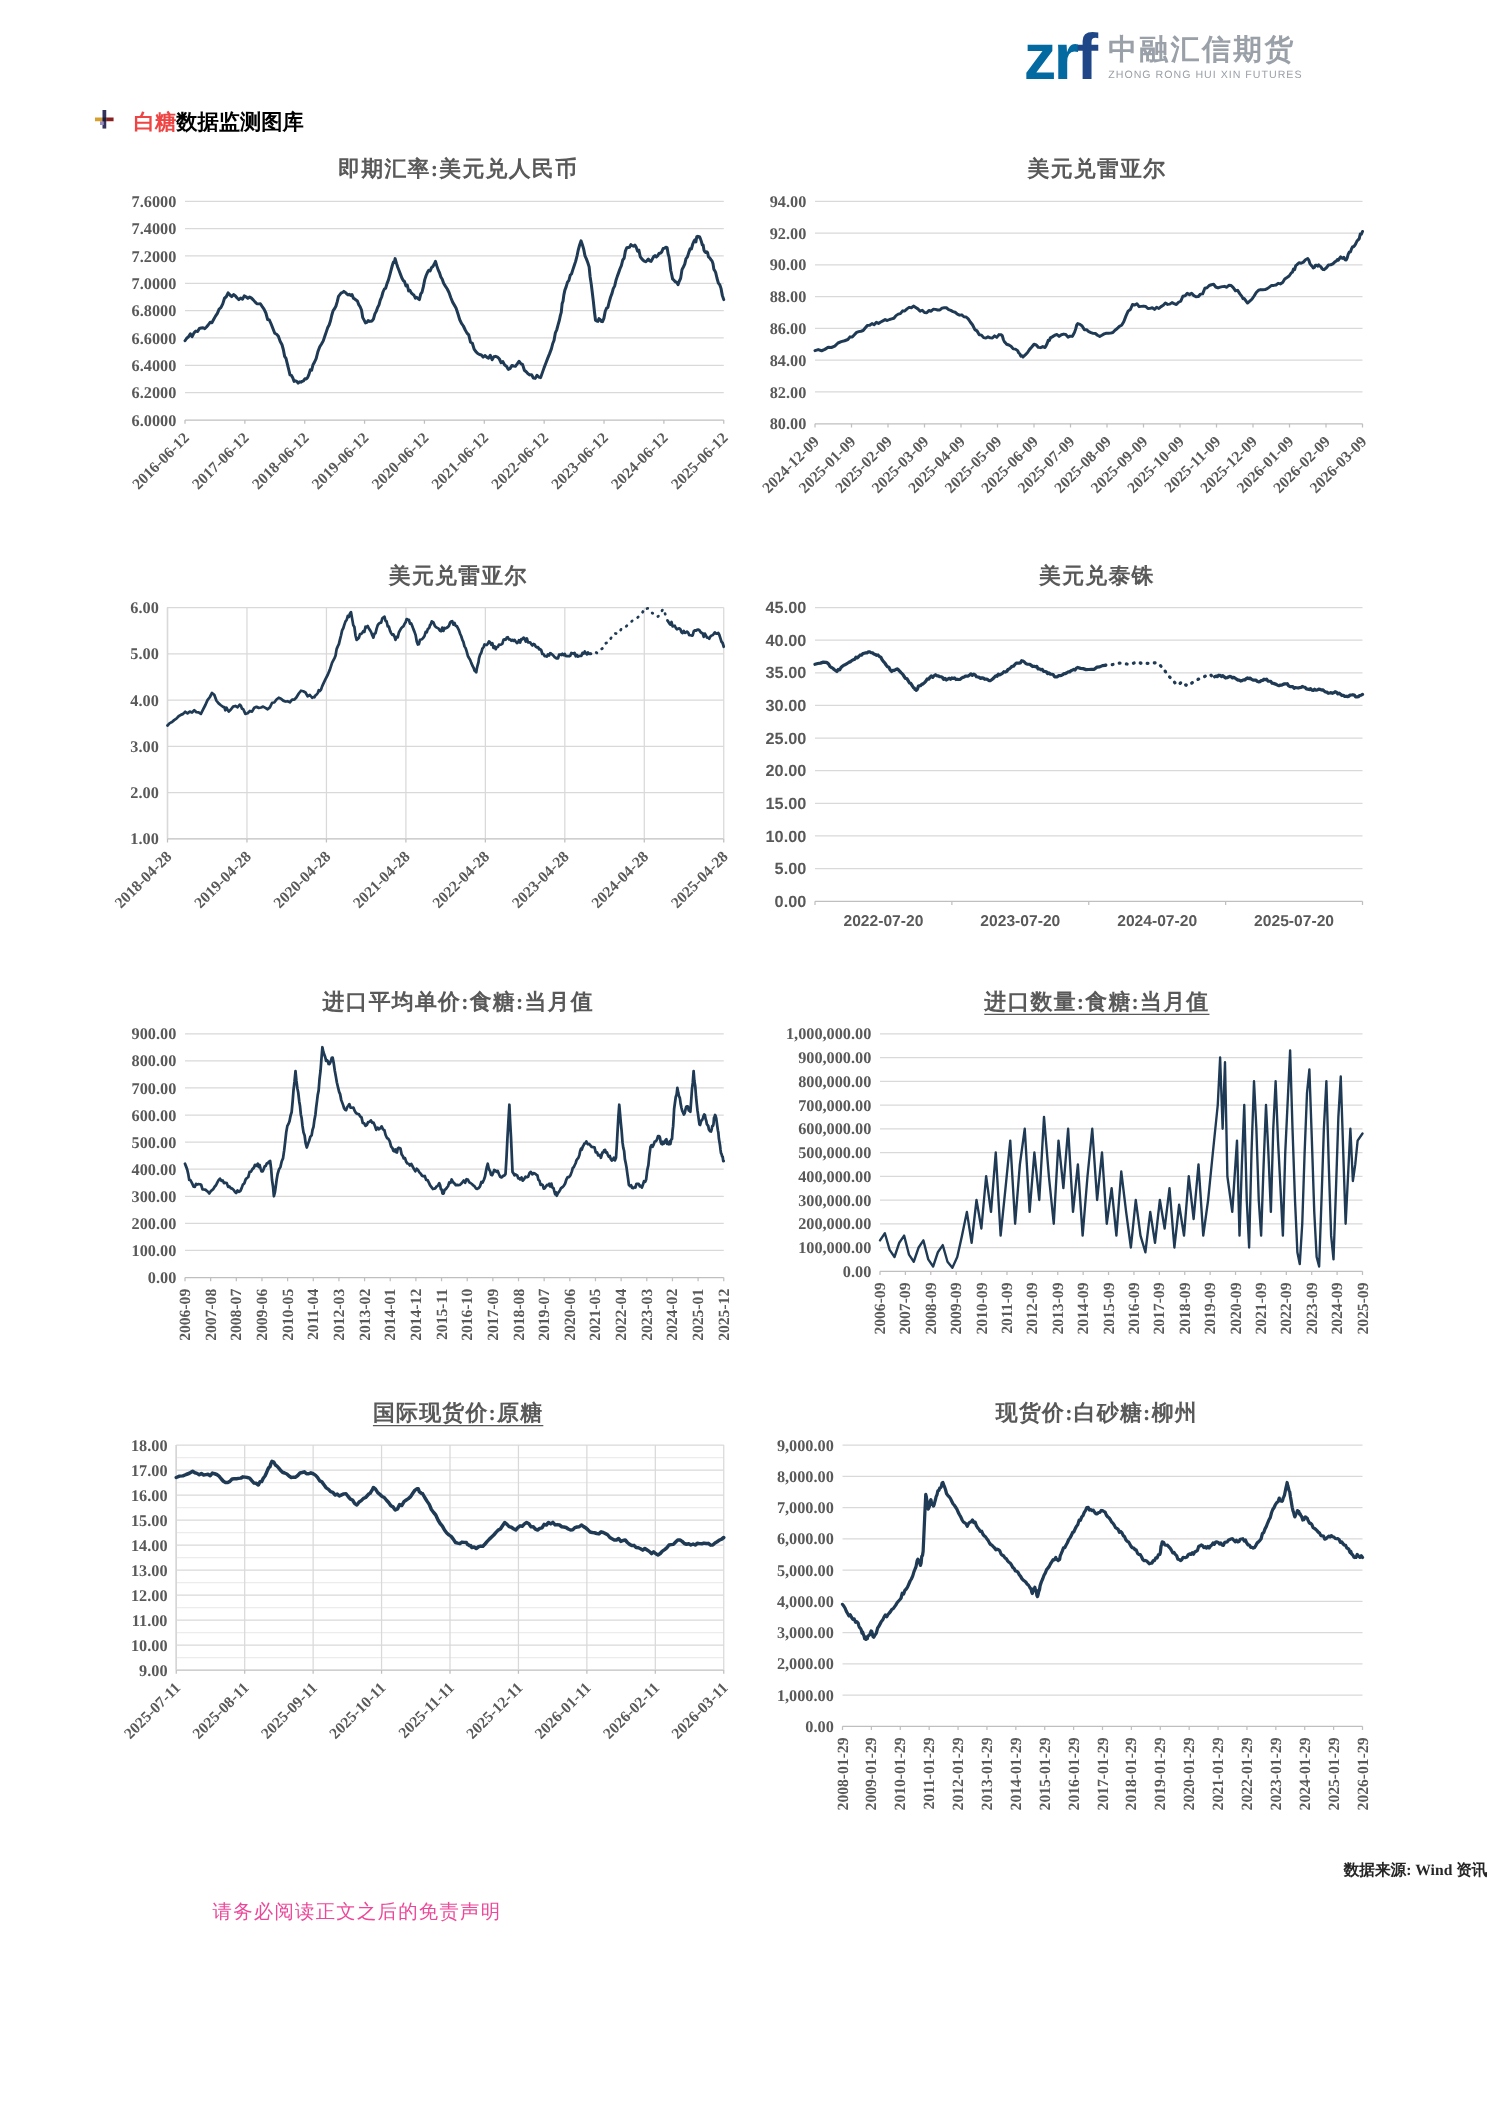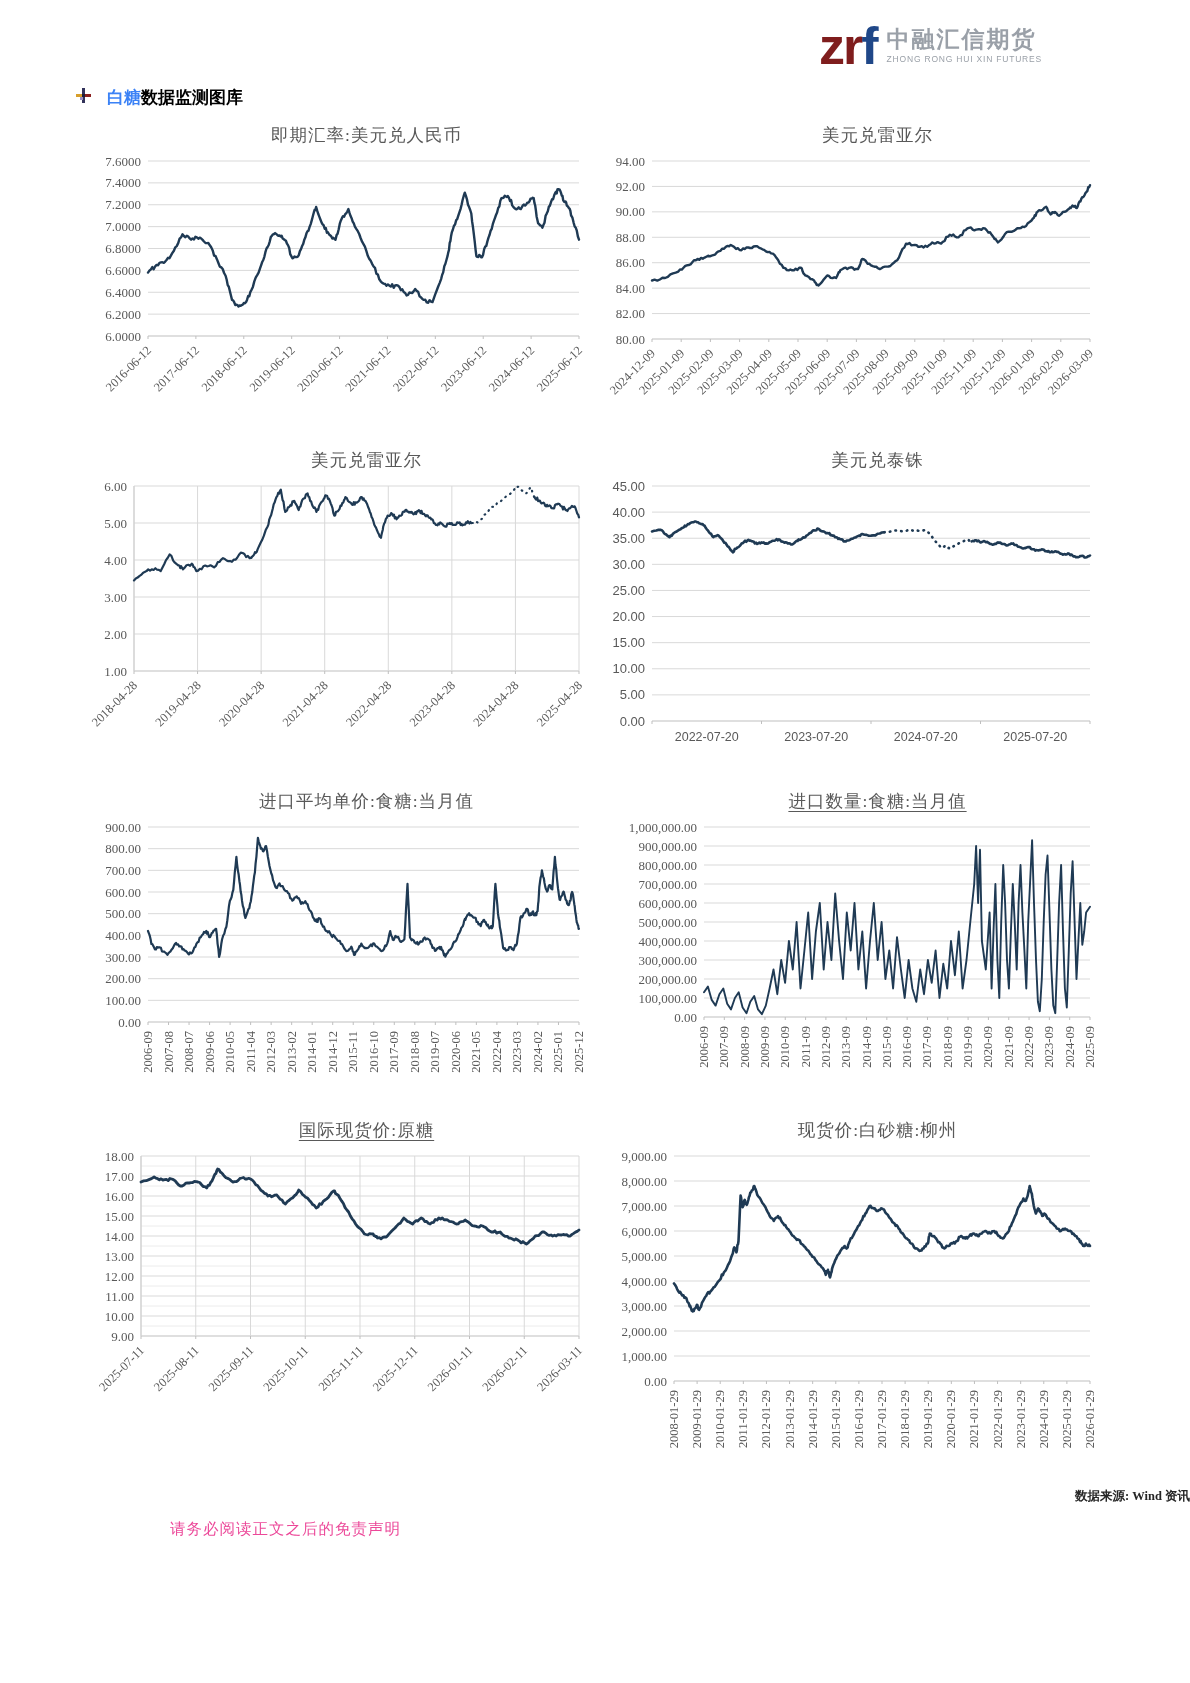--- a/index.html
+++ b/index.html
@@ -1,29 +1,29 @@
 <!DOCTYPE html>
 <html><head>
 <meta charset="utf-8">
 <style>
   html,body{margin:0;padding:0;background:#fff;}
   body{width:1190px;height:1683px;overflow:hidden;font-family:"Liberation Serif","DejaVu Serif",serif;position:relative;}
   .header{display:flex;justify-content:flex-end;padding:24px 148px 0 0;}
   .logo{display:flex;align-items:flex-start;gap:10px;}
   .logo-zrf{font-family:"Liberation Sans","DejaVu Sans",sans-serif;font-weight:bold;font-size:52px;line-height:44px;letter-spacing:-2px;}
-  .logo-zr{color:#7f1d1d;text-align:center;}
+  .logo-zr{color:#0369a1;text-align:center;}
   .logo-f{color:#1f4788;}
   .logo-textblock{margin-top:2px;}
   .logo-cn{font-family:"Liberation Sans","DejaVu Sans",sans-serif;font-weight:bold;font-size:23px;color:#9aa0a8;letter-spacing:2px;line-height:26px;}
   .logo-en{font-family:"Liberation Sans","DejaVu Sans",sans-serif;font-size:8.5px;color:#9aa0a8;letter-spacing:0.8px;margin-top:2px;}
   .page-title-row{display:flex;align-items:center;gap:16px;margin:18px 0 6px 76px;}
   .page-title{font-size:17px;font-weight:bold;}
-  .pt-prefix{color:#3b82f6;}
+  .pt-prefix{color:#ef4444;}
   .pt-rest{color:#000000;}
-  .charts{display:grid;grid-template-columns:505px 505px;column-gap:6px;row-gap:38px;margin:14px 0 0 88px;}
+  .charts{display:grid;grid-template-columns:505px 505px;column-gap:6px;row-gap:38px;margin:14px 0 0 88px;font-weight:bold;}
   .chart-cell{display:flex;flex-direction:column;}
   .chart-title{width:100%;box-sizing:border-box;padding-left:52px;text-align:center;font-size:17.5px;color:#595959;margin-bottom:4px;letter-spacing:1px;}
   .chart-title.u{text-decoration:underline;text-underline-offset:4px;}
   svg.chart{display:block;}
   .footer{margin:30px 0 0 170px;}
   .footer-source{font-size:12.5px;color:#262626;font-weight:bold;text-align:right;}
   .footer-disclaimer{font-size:15.5px;color:#ec4899;margin-top:14px;letter-spacing:1px;}
 </style>
 </head>
 <body>

